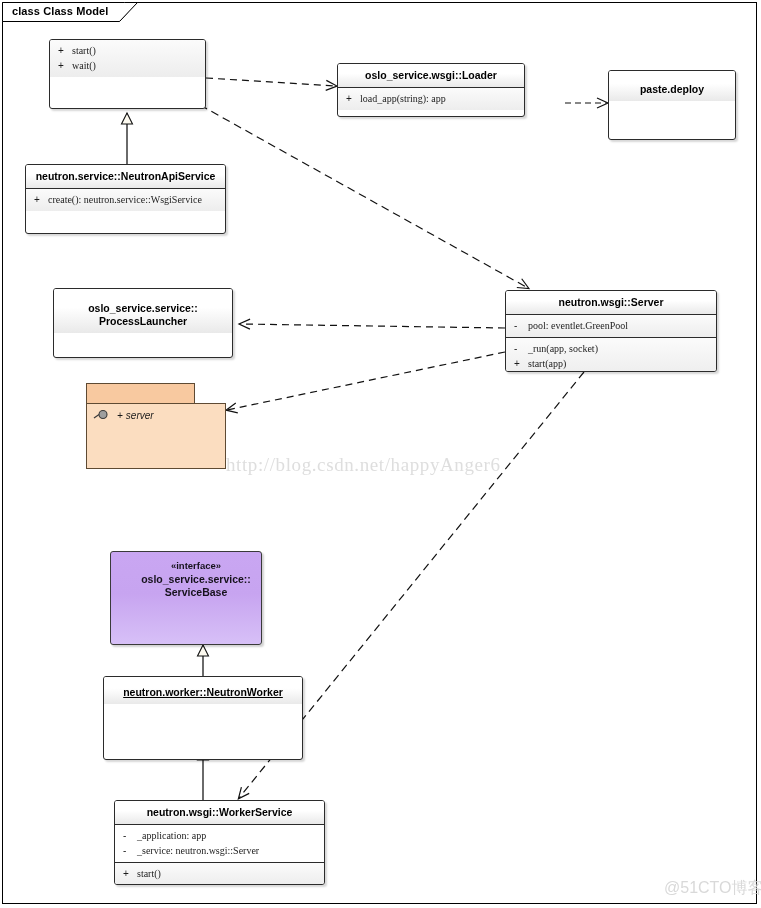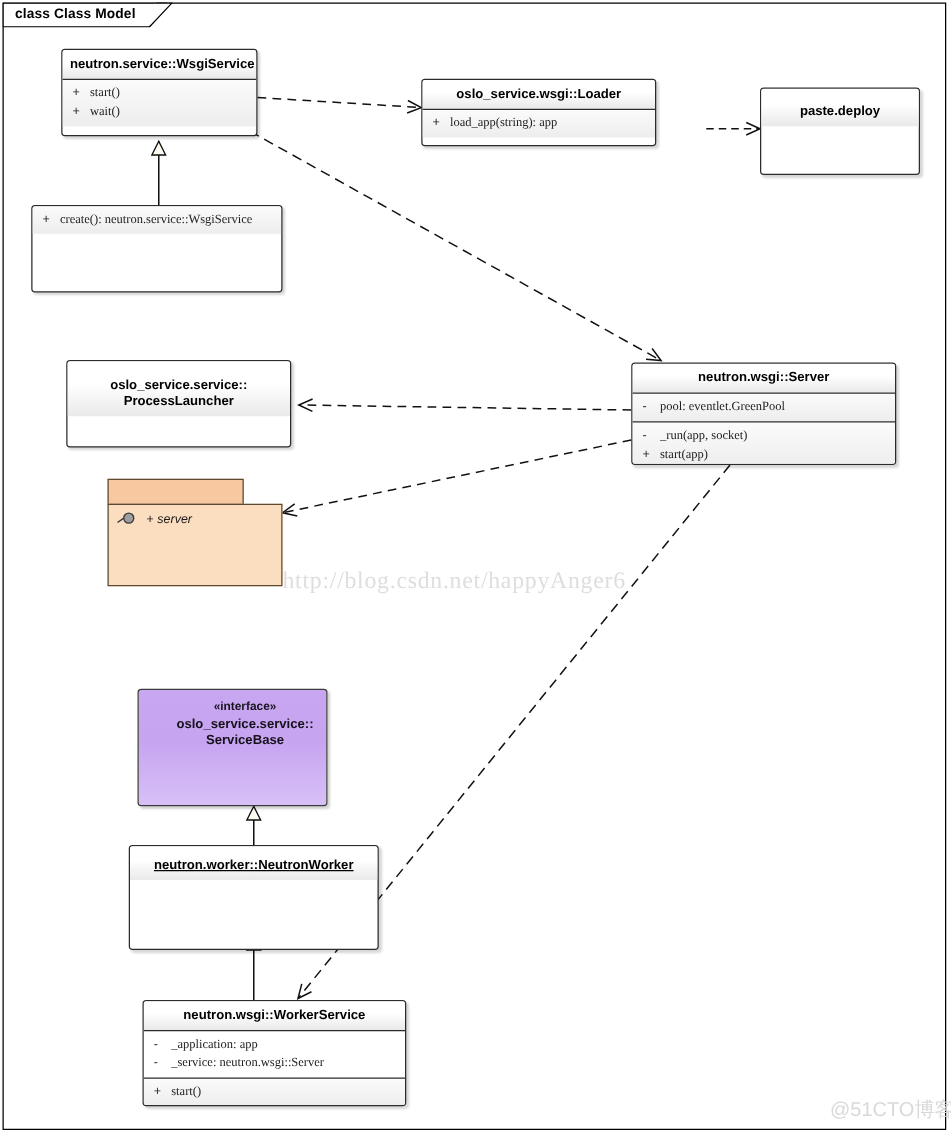--- a/index.html
+++ b/index.html
@@ -255,34 +255,34 @@
     <g>
       <path d="M203,676 L203,645" fill="none" stroke="#111111" stroke-width="1.25" marker-end="url(#hollowTri)"></path>
     </g>
 
     <g>
       <path d="M203,800 L203,749" fill="none" stroke="#111111" stroke-width="1.25" marker-end="url(#hollowTri)"></path>
     </g>
   </svg>
 
   <div class="uml-node" style="left:49px; top:39px; width:157px; height:70px;">
-    <div class="compartment node-title grad">neutron.service::WsgiService</div>
     <div class="compartment features node-body grad">
       <div class="feature">
         <span class="vis">+</span>
         <span class="sig">start()</span>
       </div>
       <div class="feature">
         <span class="vis">+</span>
         <span class="sig">wait()</span>
       </div>
     </div>
   </div>
 
   <div class="uml-node" style="left:25px; top:164px; width:201px; height:70px;">
+    <div class="compartment node-title grad">neutron.service::NeutronApiService</div>
     <div class="compartment features node-body grad">
       <div class="feature">
         <span class="vis">+</span>
         <span class="sig">create(): neutron.service::WsgiService</span>
       </div>
     </div>
   </div>
 
   <div class="uml-node" style="left:337px; top:63px; width:188px; height:54px;">
     <div class="compartment node-title grad">oslo_service.wsgi::Loader</div>

